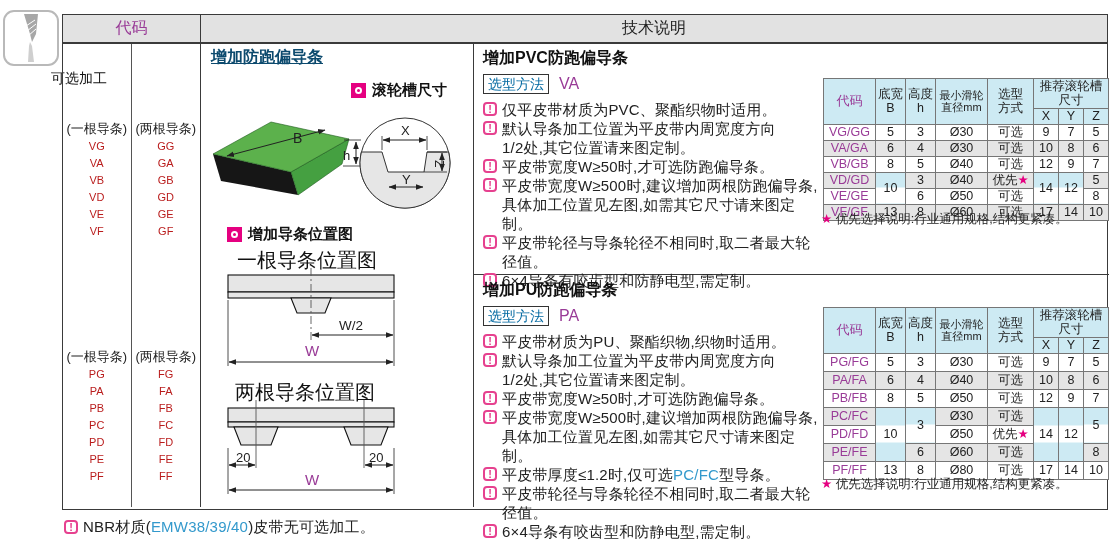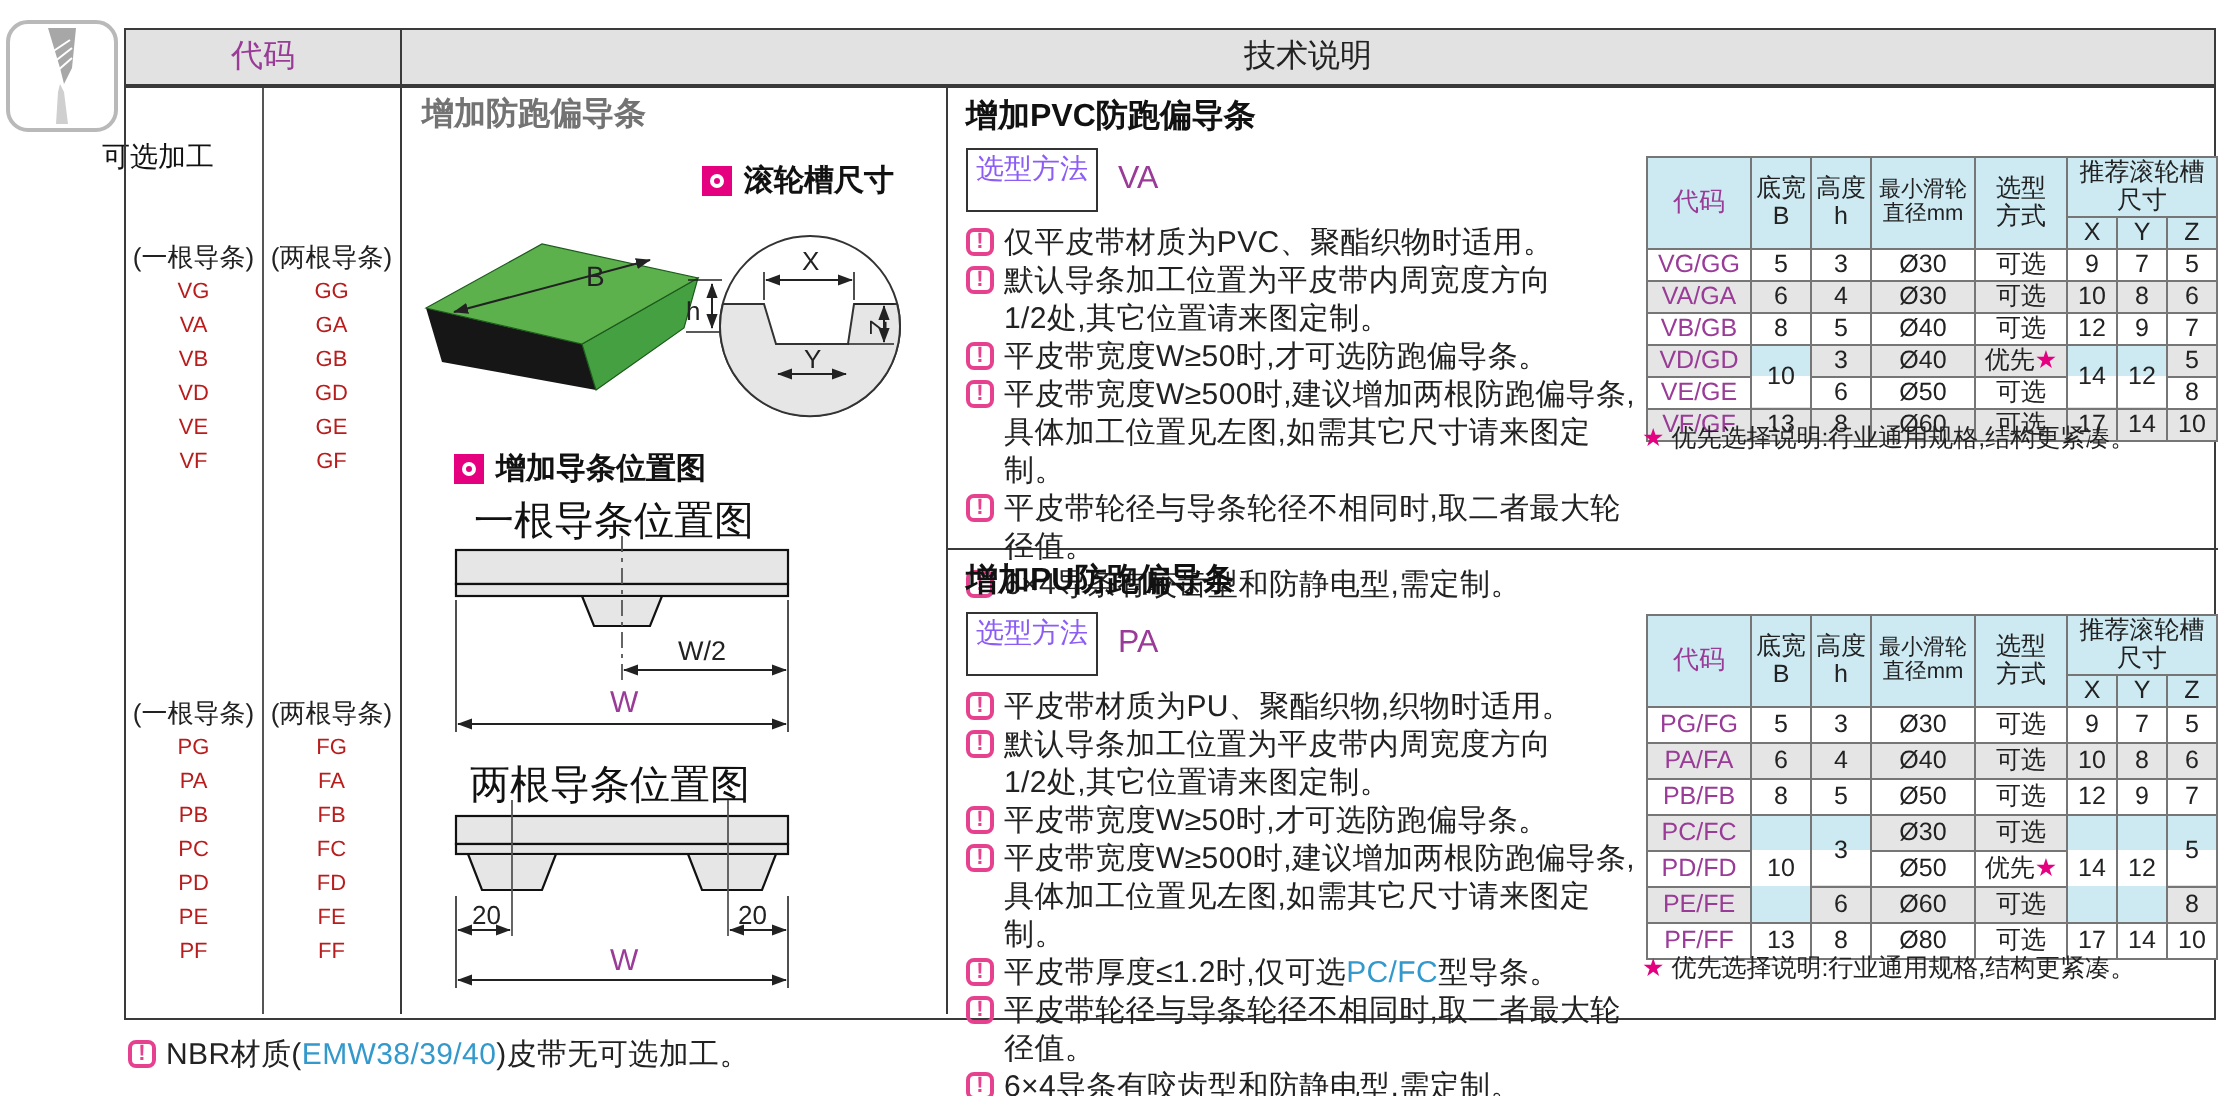--- a/index.html
+++ b/index.html
@@ -20,39 +20,39 @@
   
   .codes-col { width:138px; border-right:1px solid #3a3a3a; display:flex; }
   .codes-sub { width:69px; padding-top:76px; text-align:center; }
   .codes-sub.first { border-right:1px solid #555; }
   .codes-head { font-size:13px; color:#222; height:18px; line-height:18px; white-space:nowrap; }
   .code-item { font-size:11px; line-height:17px; color:#b91c1c; }
   .gap2 { margin-top:108px; }
 
   
   .mid-col { width:273px; border-right:1px solid #3a3a3a; position:relative; }
-  .mid-title { position:absolute; left:10px; top:3px; font-size:16px; font-weight:bold; color:#737373; }
+  .mid-title { position:absolute; left:10px; top:3px; font-size:16px; font-weight:bold; color:#0c4a6e;text-decoration:underline; }
   .legend { position:absolute; display:flex; align-items:center; gap:6px; font-size:15px; color:#111;font-weight:bold; }
   .legend-sq { width:15px; height:15px; background:#e50080; display:flex; align-items:center; justify-content:center; flex:0 0 15px; }
   .legend-sq i { display:block; width:7px; height:7px; border:2px solid #fff; border-radius:50%; }
   .l1 { left:150px; top:37px; }
   .l2 { left:26px; top:181px; }
   .sub-title { position:absolute; font-size:20px; color:#111; }
   .s1 { left:36px; top:203px; }
   .s2 { left:34px; top:335px; }
   .diagram-svg { position:absolute; left:0; top:0; }
 
   
   .right-col { flex:1; position:relative; }
   .sec { position:absolute; left:0; width:635px; }
   .sec-pvc { top:0; height:231px; border-bottom:1px solid #3a3a3a; }
   .sec-pu { top:232px; height:231px; }
   .sec-title { margin:4px 0 5px 9px; font-size:16px; font-weight:bold; color:#111; }
   .method-row { margin:0 0 6px 9px; display:flex; align-items:center; gap:10px; }
-  .method-box { border:1px solid #333; padding:0 4px; font-size:14px; height:32px; line-height:18px; color:#8b5cf6; }
+  .method-box { border:1px solid #333; padding:0 4px; font-size:14px; height:20px; line-height:18px; color:#0369a1; }
   .method-code { font-size:16px; color:#993b97; }
   .notes { margin-left:9px; width:342px; }
   .note { display:flex; gap:5px; line-height:19px; margin-bottom:0; }
   .warn { flex:0 0 14px; width:14px; height:14px; margin-top:2px; border:2px solid #e6418f; border-radius:4px; color:#e6418f; font-weight:bold; font-size:11px; line-height:10px; text-align:center; }
   .note-text { font-size:15px; color:#222; white-space:pre-line; letter-spacing:0.2px; }
   .note-link { color:#3399cc; }
 
   
   .dtable { position:absolute; left:349px; border-collapse:collapse; table-layout:fixed; width:286px; font-size:12.5px; }
   .dtable.pvc { top:34px; }

